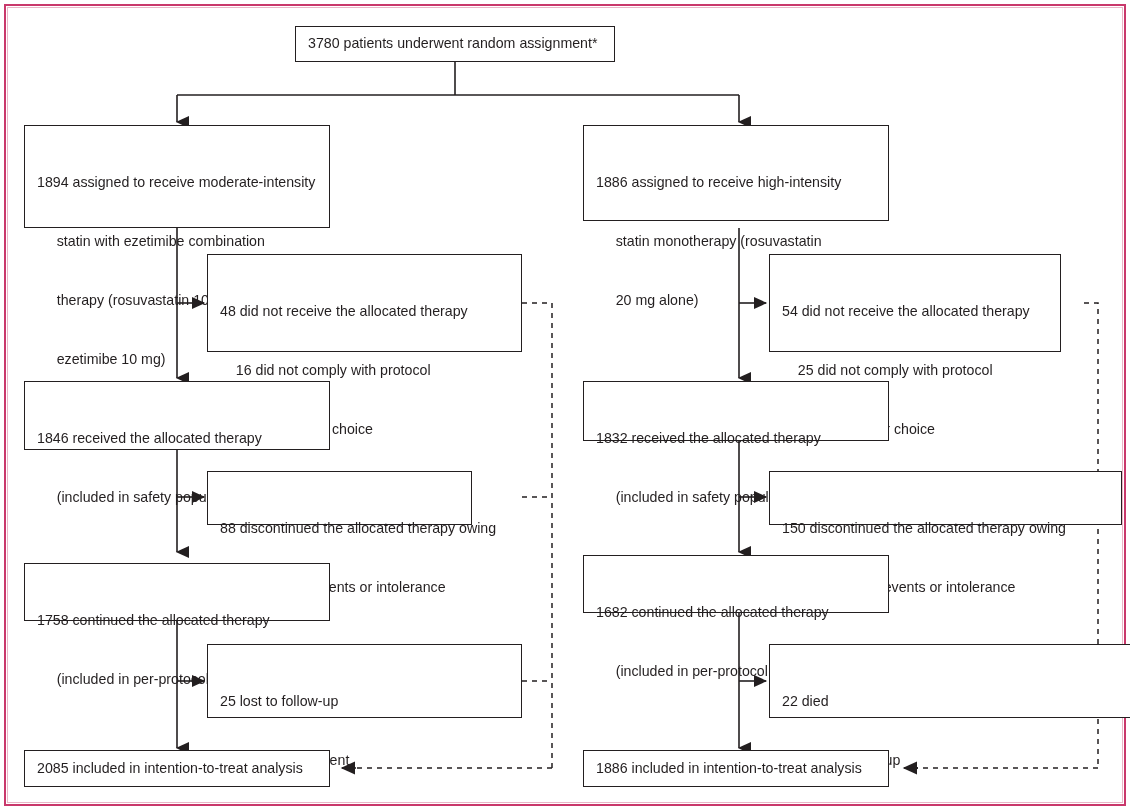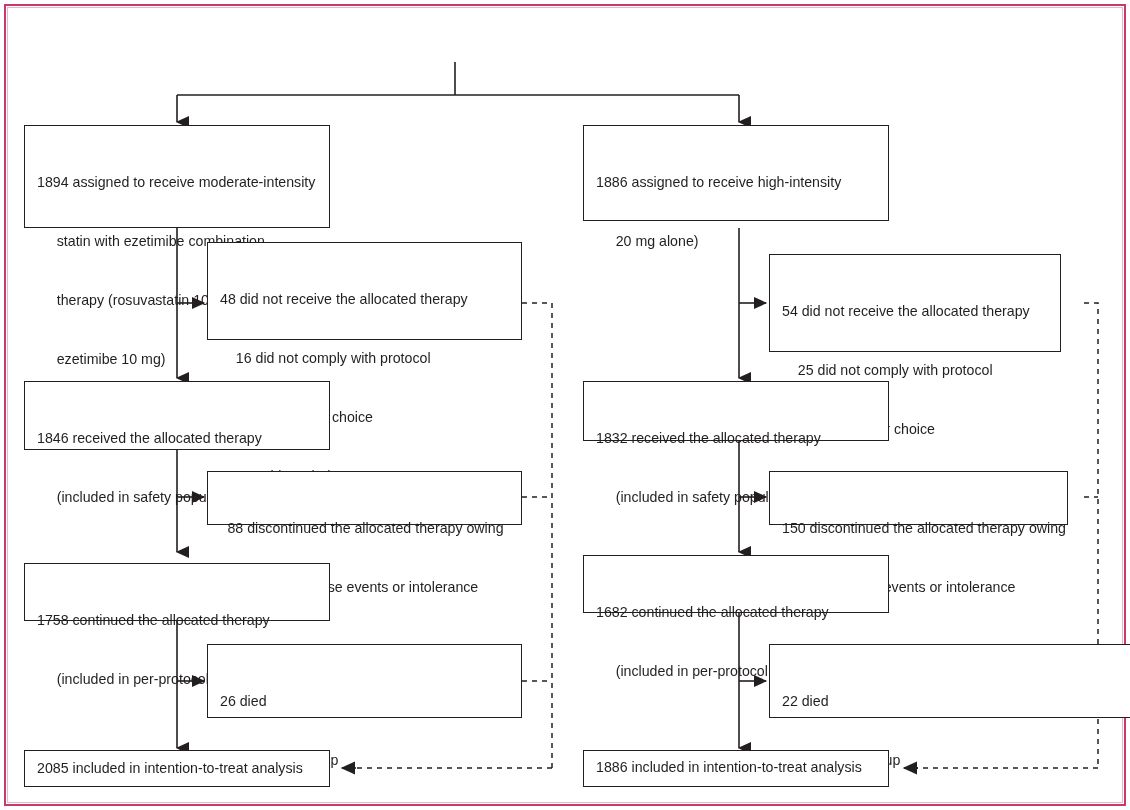--- a/index.html
+++ b/index.html
@@ -130,34 +130,38 @@
       <path d="M 1084 303 L 1098 303 L 1098 768"></path>
       <path d="M 1084 497 L 1098 497"></path>
       <path d="M 1084 681 L 1098 681"></path>
       <path d="M 1098 768 L 908 768"></path>
     </g>
     <g stroke="#231f20" stroke-width="1.6" fill="none">
       <path d="M 918 768 L 904 768" marker-end="url(#arrow-left)"></path>
     </g>
   </svg>
 
+  <div class="node centered" style="left:295px; top:26px; width:320px; height:36px;">
+    <span class="ln">3780 patients underwent random assignment*</span>
+  </div>
 
   <div class="node" style="left:24px; top:125px; width:306px; height:103px;">
     <span class="hang">1894 assigned to receive moderate-intensity</span>
     <span class="hang">     statin with ezetimibe combination</span>
     <span class="hang">     therapy (rosuvastatin 10 mg with</span>
     <span class="hang">     ezetimibe 10 mg)</span>
   </div>
 
   <div class="node" style="left:583px; top:125px; width:306px; height:96px;">
     <span class="hang">1886 assigned to receive high-intensity</span>
+    <span class="hang">     statin monotherapy (rosuvastatin</span>
     <span class="hang">     20 mg alone)</span>
   </div>
 
-  <div class="node" style="left:207px; top:242px; width:315px; height:98px;">
+  <div class="node" style="left:207px; top:254px; width:315px; height:98px;">
     <span class="hang">48 did not receive the allocated therapy</span>
     <span class="hang">    16 did not comply with protocol</span>
     <span class="hang">    17 investigator choice</span>
     <span class="hang">    15 subject choice</span>
   </div>
 
   <div class="node" style="left:769px; top:254px; width:292px; height:98px;">
     <span class="hang">54 did not receive the allocated therapy</span>
     <span class="hang">    25 did not comply with protocol</span>
     <span class="hang">    20 investigator choice</span>
@@ -167,53 +171,52 @@
   <div class="node" style="left:24px; top:381px; width:306px; height:69px;">
     <span class="hang">1846 received the allocated therapy</span>
     <span class="hang">     (included in safety population)</span>
   </div>
 
   <div class="node" style="left:583px; top:381px; width:306px; height:60px;">
     <span class="hang">1832 received the allocated therapy</span>
     <span class="hang">     (included in safety population)</span>
   </div>
 
-  <div class="node" style="left:207px; top:471px; width:315px; height:54px;text-align:center;">
+  <div class="node" style="left:207px; top:471px; width:265px; height:54px;">
     <span class="hang">88 discontinued the allocated therapy owing</span>
     <span class="hang">      to adverse events or intolerance</span>
   </div>
 
-  <div class="node" style="left:769px; top:471px; width:299px; height:54px;">
+  <div class="node" style="left:769px; top:471px; width:353px; height:54px;">
     <span class="hang">150 discontinued the allocated therapy owing</span>
     <span class="hang">        to adverse events or intolerance</span>
   </div>
 
   <div class="node" style="left:24px; top:555px; width:306px; height:58px;margin-top:8px;">
     <span class="hang">1758 continued the allocated therapy</span>
     <span class="hang">     (included in per-protocol population)</span>
   </div>
 
   <div class="node" style="left:583px; top:555px; width:306px; height:58px;">
     <span class="hang">1682 continued the allocated therapy</span>
     <span class="hang">     (included in per-protocol population)</span>
   </div>
 
   <div class="node" style="left:207px; top:644px; width:315px; height:74px;">
-    <span class="hang">26 died</span>
     <span class="hang">25 lost to follow-up</span>
     <span class="hang">35 withdrew consent</span>
   </div>
 
   <div class="node" style="left:769px; top:644px; width:375px; height:74px;">
     <span class="hang">22 died</span>
     <span class="hang">12 lost to follow-up</span>
     <span class="hang">38 withdrew consent</span>
   </div>
 
   <div class="node centered" style="left:24px; top:750px; width:306px; height:37px;">
     <span class="ln">2085 included in intention-to-treat analysis</span>
   </div>
 
-  <div class="node centered" style="left:583px; top:750px; width:306px; height:37px;align-items:flex-end;">
+  <div class="node centered" style="left:583px; top:750px; width:306px; height:37px;">
     <span class="ln">1886 included in intention-to-treat analysis</span>
   </div>
 
 </div>
 
 </body></html>

